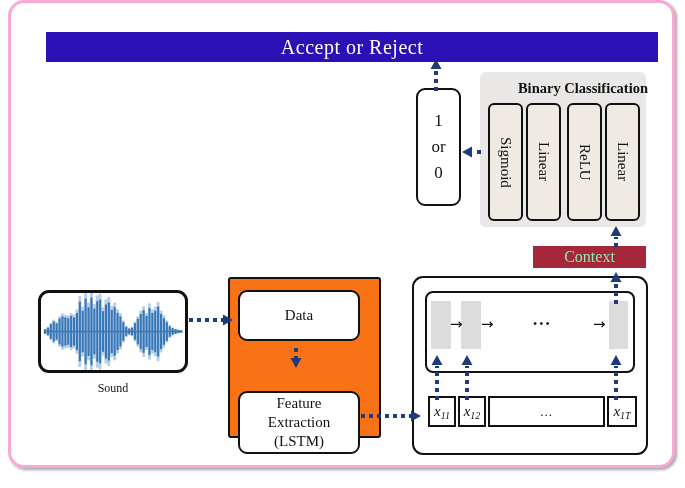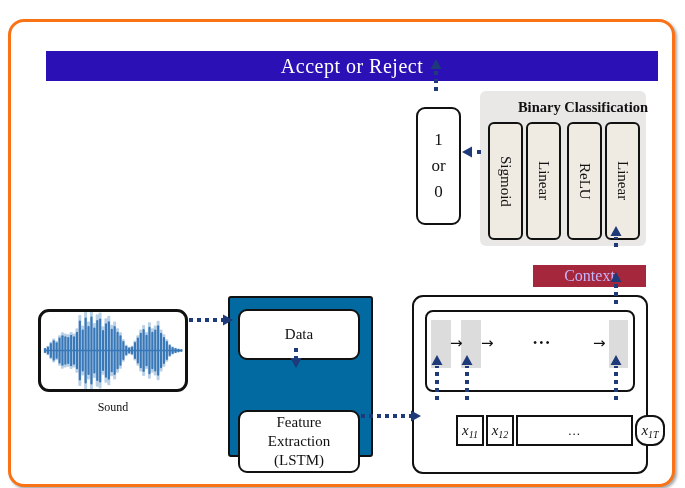--- a/index.html
+++ b/index.html
@@ -1,62 +1,62 @@
 <!DOCTYPE html>
 <html><head>
 <meta charset="utf-8">
 <style>
   html,body{margin:0;padding:0;background:#fff;}
   body{width:685px;height:488px;position:relative;overflow:hidden;
        font-family:"Liberation Serif","DejaVu Serif",serif;color:#111;}
-  .frame{position:absolute;left:8px;top:19px;width:661px;height:462px;
-         border:3px solid #f97316;border-radius:16px;background:#fff;
+  .frame{position:absolute;left:8px;top:0;width:661px;height:462px;
+         border:3px solid #f9a8d4;border-radius:16px;background:#fff;
          box-shadow:2px 2px 3px rgba(0,0,0,.35);}
   .abs{position:absolute;}
   
   .banner{left:35px;top:29px;width:612px;height:30px;background:#2B10B5;
           color:#fff;font-size:20px;display:flex;align-items:center;justify-content:center;
           letter-spacing:.5px;}
   
   .onezero{left:413px;top:93px;width:41px;height:114px;border:2.5px solid #111;
            border-radius:9px;background:#fff;display:flex;flex-direction:column;
            align-items:center;justify-content:center;font-size:17px;line-height:26px;}
   
   .bcpanel{left:477px;top:77px;width:166px;height:155px;background:#E9E8E6;border-radius:6px;}
   .bctitle{position:absolute;left:0;top:8px;width:100%;text-align:center;
            font-weight:700;font-size:14.5px;padding-left:20px;}
   .layer{position:absolute;top:31px;width:31px;height:114px;background:#EFEBE2;
          border:2px solid #111;border-radius:6px;display:flex;align-items:center;
          justify-content:center;}
   .layer span{writing-mode:vertical-rl;font-size:15px;white-space:nowrap;}
   
-  .context{left:530px;top:251px;width:113px;height:22px;background:#A5273C;color:#c4b5fd;
+  .context{left:530px;top:251px;width:113px;height:22px;background:#A5273C;color:#86efac;
            font-size:16px;display:flex;align-items:center;justify-content:center;}
   
   .lstmouter{left:409px;top:281px;width:232px;height:175px;border:2.5px solid #111;
              border-radius:11px;background:#fff;}
   .cellbox{position:absolute;left:11px;top:13px;width:206px;height:78px;
            border:2.5px solid #111;border-radius:8px;background:#fff;}
   .cell{position:absolute;top:8px;width:20px;height:48px;background:#DCDCDC;}
   .cellarrow{position:absolute;top:22px;font-size:15px;color:#111;
              font-family:"DejaVu Sans",sans-serif;}
   .celldots{position:absolute;top:24px;font-size:12px;letter-spacing:2px;color:#111;}
   .inbox{position:absolute;top:118px;height:27px;border:2px solid #111;background:#fff;
-         display:flex;align-items:center;justify-content:center;font-size:15px;margin-left:28px;}
+         display:flex;align-items:center;justify-content:center;font-size:15px;}
   .inbox i{font-style:italic;}
   .inbox sub{font-size:10px;vertical-align:-3px;font-style:italic;}
   .middots{font-size:13px;letter-spacing:1px;}
   .lstmlabel{position:absolute;left:0;top:150px;width:100%;text-align:center;font-size:19px;}
   
   .soundbox{left:35px;top:295px;width:144px;height:77px;border:3px solid #111;
             border-radius:11px;background:#fff;overflow:hidden;}
   .soundlabel{left:35px;top:386px;width:150px;text-align:center;font-size:12px;}
   
   .preproc{left:225px;top:282px;width:141px;height:157px;border:2px solid #111;
-           border-radius:3px;background:#0369a1;}
+           border-radius:3px;background:#f97316;padding-left:8px;}
   .prebox{position:absolute;left:8px;width:118px;border:2.5px solid #111;border-radius:9px;
           background:#fff;display:flex;flex-direction:column;align-items:center;
           justify-content:center;font-size:15px;line-height:19px;}
   .normbox{top:11px;height:47px;}
   .featbox{top:84px;height:59px;margin-top:28px;}
   .arrowsvg{position:absolute;left:0;top:0;width:685px;height:488px;pointer-events:none;}
 </style>
 </head>
 <body>
 
@@ -104,21 +104,21 @@
     </div>
     <div class="inbox" style="left:14px;width:24px;">
       <span><i>x</i><sub>11</sub></span>
     </div>
     <div class="inbox" style="left:44px;width:24px;">
       <span><i>x</i><sub>12</sub></span>
     </div>
     <div class="inbox" style="left:74px;width:113px;">
       <span class="middots">...</span>
     </div>
-    <div class="inbox" style="left:193px;width:26px;border-radius:12px;">
+    <div class="inbox" style="left:193px;width:26px;">
       <span><i>x</i><sub>1T</sub></span>
     </div>
   </div>
 
   <div class="abs soundbox" style="left:27px;top:287px;">
     <svg id="waveform" width="100%" height="100%" viewBox="0 0 144 77">
         <line x1="3" x2="141" y1="38.5" y2="38.5" stroke="#3878B8" stroke-width="1.6"></line>
         <rect x="2.5" y="35.6776" width="3" height="5.644800000000002" fill="#3878B8" opacity="0.35" rx="1"></rect>
         <rect x="3" y="36.12" width="2.1" height="4.760000000000001" rx="1" fill="#3878B8"></rect>
         <rect x="5.4" y="33.6616" width="3" height="9.676800000000002" fill="#3878B8" opacity="0.35" rx="1"></rect>

